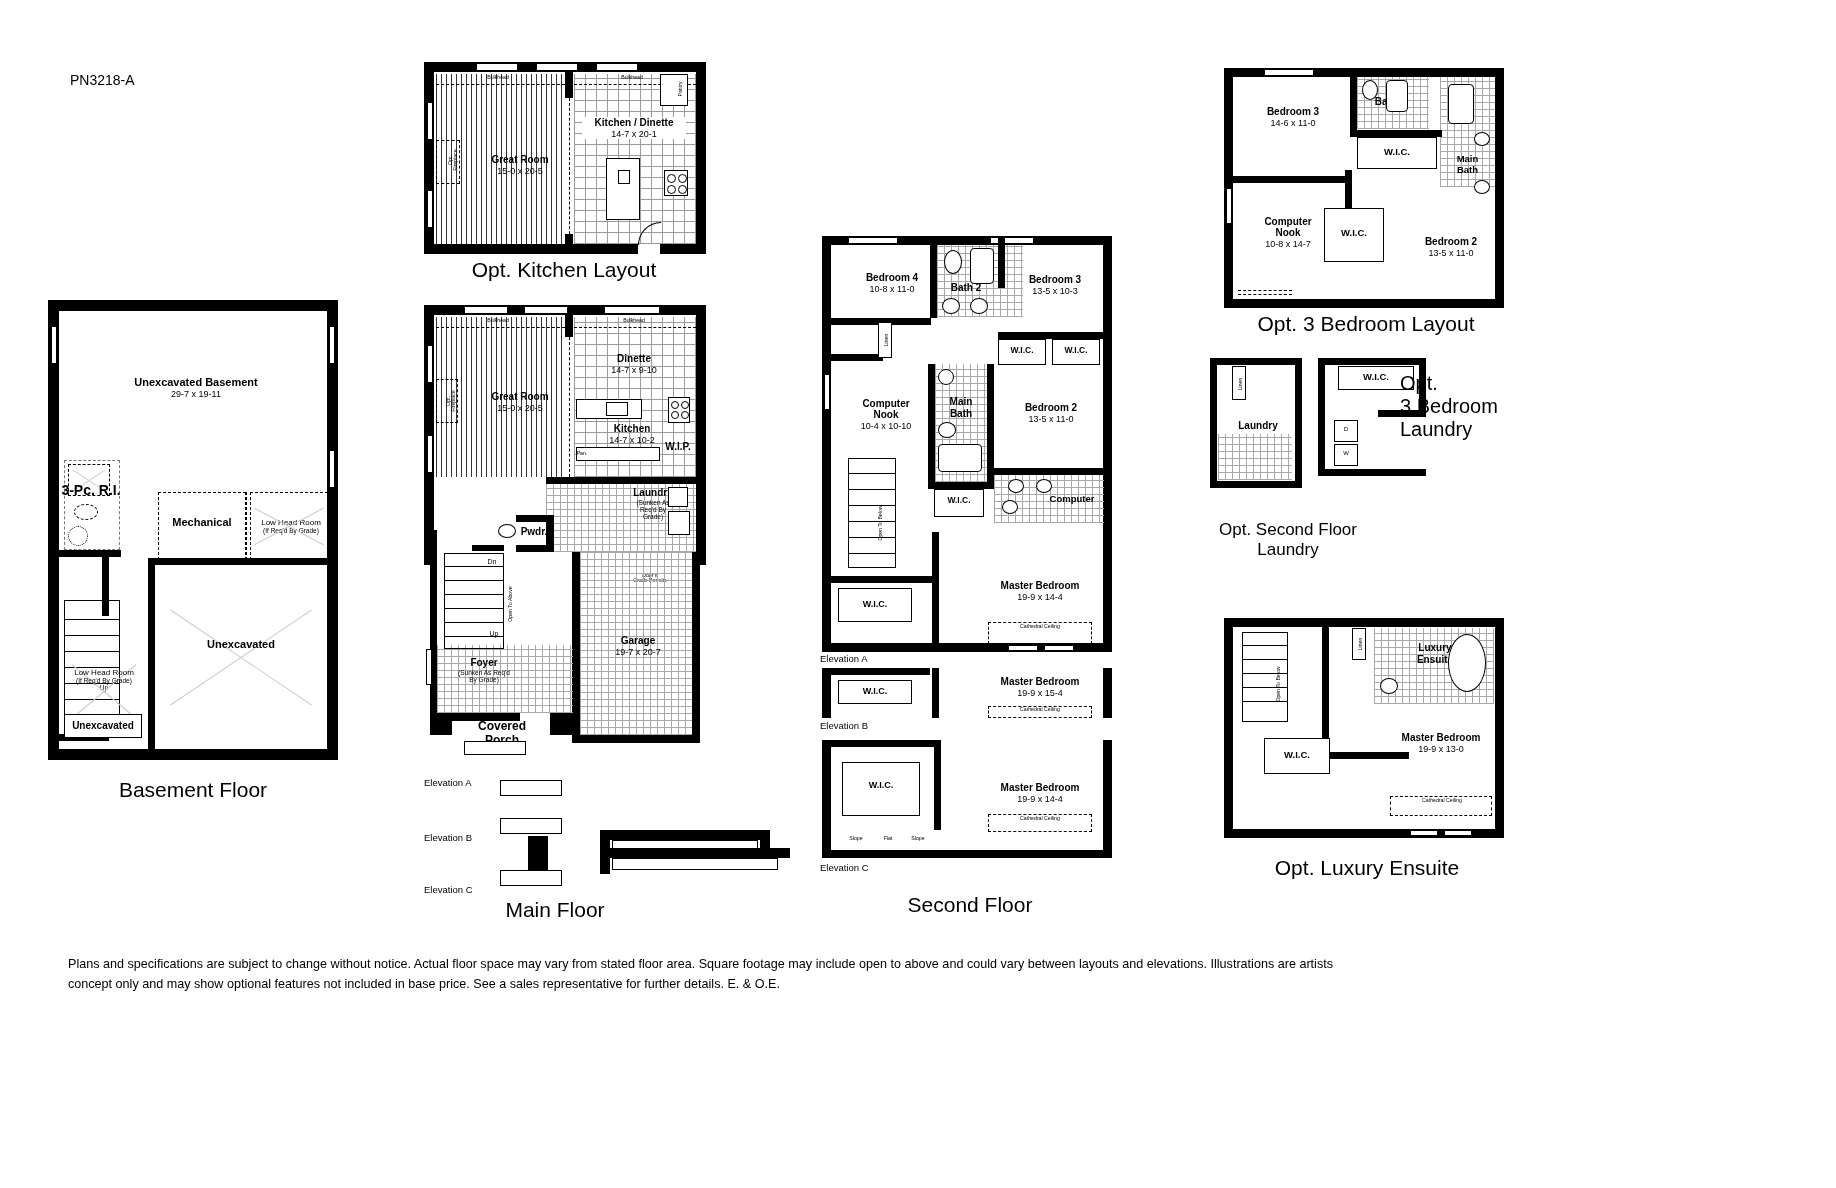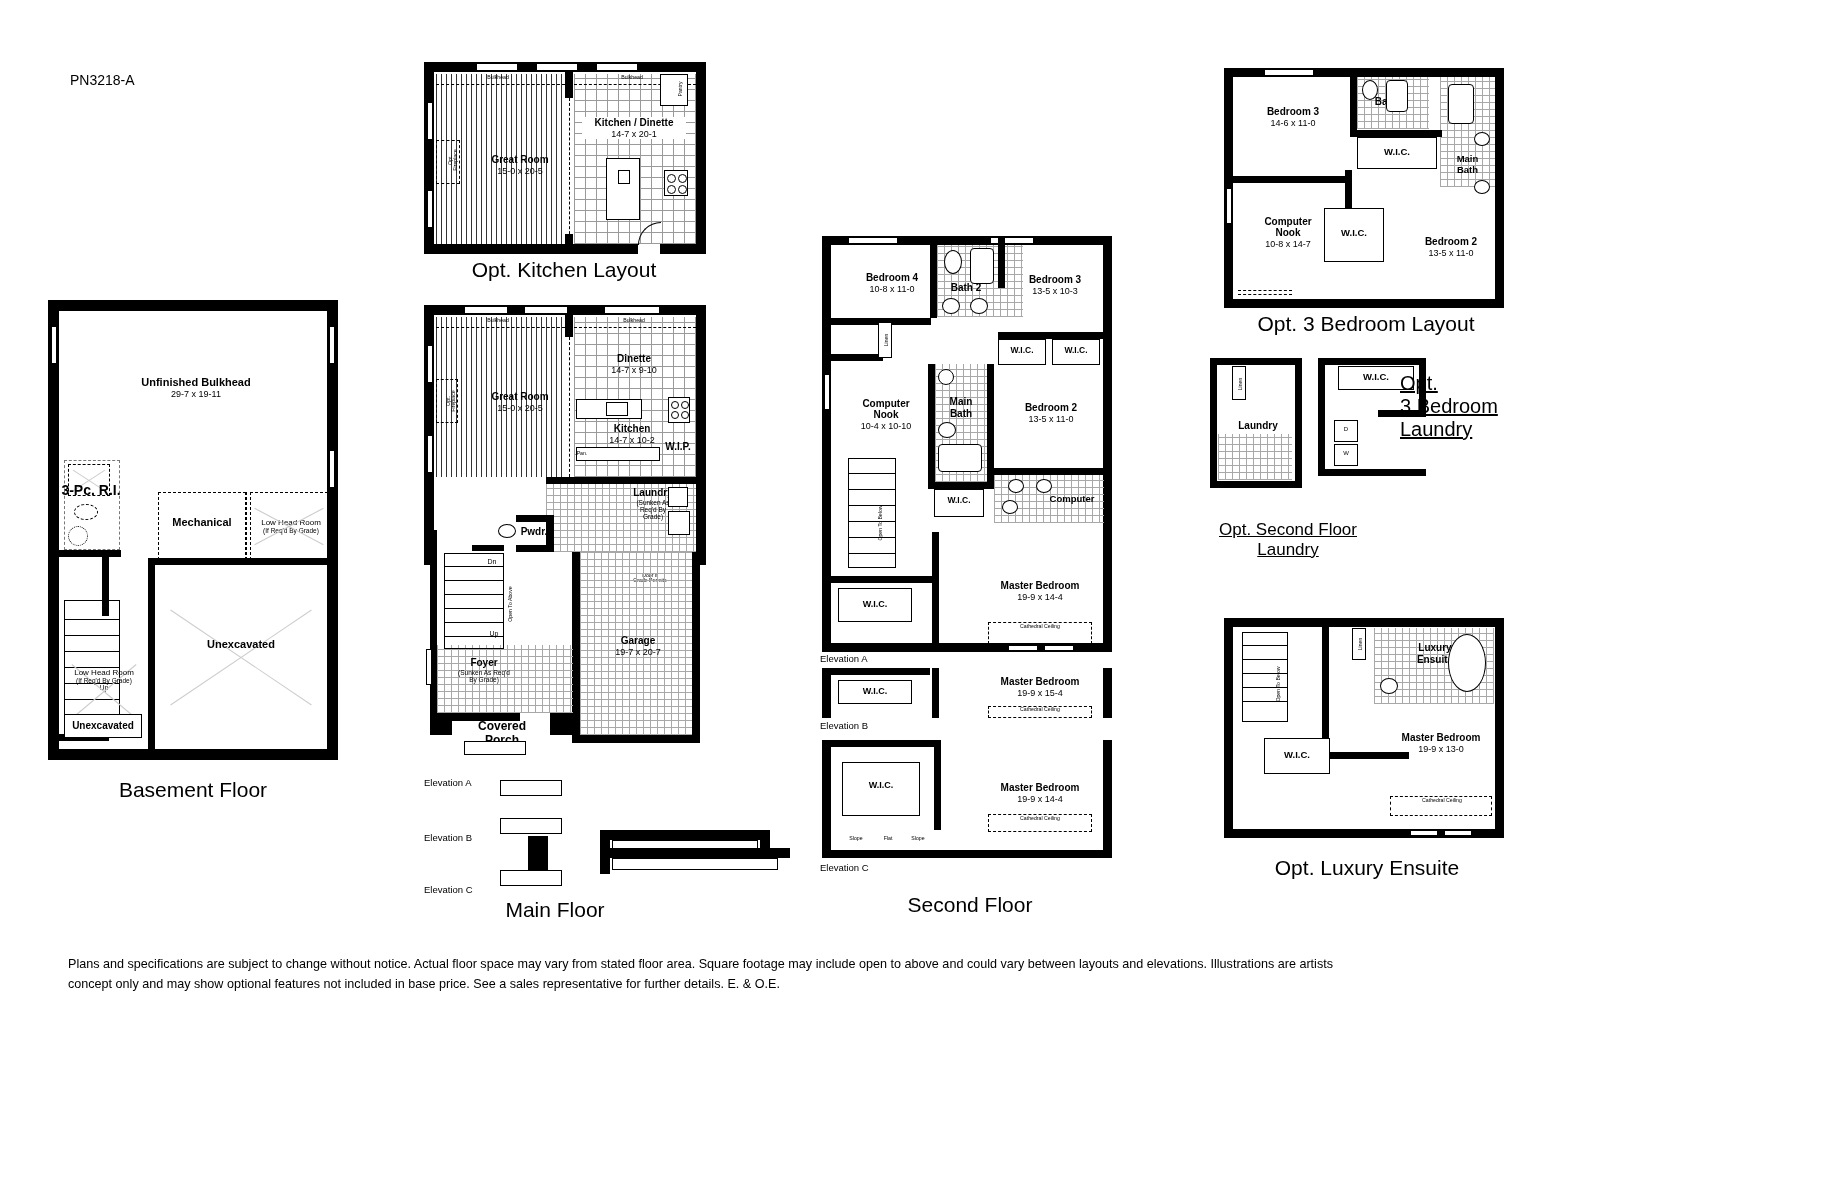--- a/index.html
+++ b/index.html
@@ -3,21 +3,21 @@
 <meta charset="utf-8">
 <style>
   html,body{margin:0;padding:0;background:#fff;}
   body{width:1836px;height:1188px;position:relative;font-family:"Liberation Sans",sans-serif;color:#000;overflow:hidden;}
   .sheet{position:absolute;inset:0;}
 
   
   .title{position:absolute;left:68px;top:22px;font-size:40px;font-weight:400;letter-spacing:.2px;}
   .subtitle{position:absolute;left:70px;top:72px;font-size:14px;}
   .plan-caption{position:absolute;font-size:21px;text-align:center;white-space:pre-line;line-height:1.15;}
-  .plan-caption.sm{font-size:17px;text-decoration:underline;}
+  .plan-caption.sm{font-size:17px;}
   .elev-label{position:absolute;font-size:9.5px;}
   .disclaimer{position:absolute;left:68px;top:955px;width:1290px;font-size:12.6px;line-height:1.55;}
 
   
   .grp{position:absolute;}
   .wall{position:absolute;background:#000;}
   .dash{position:absolute;border-top:1px dashed #000;}
   .dashv{position:absolute;border-left:1px dashed #000;}
   .dashbox{position:absolute;border:1px dashed #000;box-sizing:border-box;}
   .sbox{position:absolute;border:1px solid #000;box-sizing:border-box;background:#fff;}
@@ -103,21 +103,21 @@
 
   <div class="grp" style="left:48px;top:300px;width:290px;height:460px;">
     <div class="wall" style="left:0;top:0;width:290px;height:11px;"></div>
     <div class="wall" style="left:0;top:0;width:11px;height:460px;"></div>
     <div class="wall" style="left:279px;top:0;width:11px;height:460px;"></div>
     <div class="wall" style="left:0;top:449px;width:290px;height:11px;"></div>
     <div class="win" style="left:3px;top:26px;width:6px;height:38px;"></div>
     <div class="win" style="left:281px;top:26px;width:6px;height:38px;"></div>
     <div class="win" style="left:281px;top:150px;width:6px;height:38px;"></div>
     <div class="lbl" style="left:68px;top:76px;width:160px;font-size:11px;">
-      <span>Unfinished Bulkhead</span>
+      <span>Unexcavated Basement</span>
       <span class="d">29-7 x 19-11</span>
     </div>
 
     <div class="dashbox" style="left:16px;top:160px;width:56px;height:90px;border-color:#777;"></div>
     <div class="dashbox" style="left:20px;top:164px;width:42px;height:32px;"></div>
     <div class="xmark" style="--a1:33deg;--a2:-33deg;left:22px;top:166px;width:38px;height:28px;"></div>
     <div class="oval" style="left:26px;top:204px;width:22px;height:14px;border-style:dashed;"></div>
     <div class="oval" style="left:20px;top:226px;width:18px;height:18px;border-style:dotted;"></div>
     <div class="lbl" style="left:12px;top:182px;width:62px;font-size:14px;">3-Pc. R.I.</div>
 

